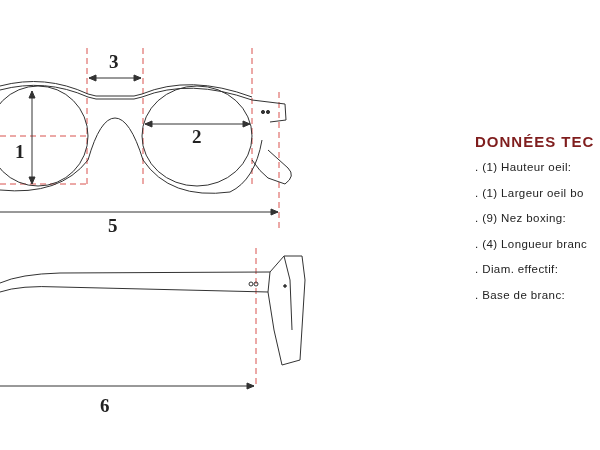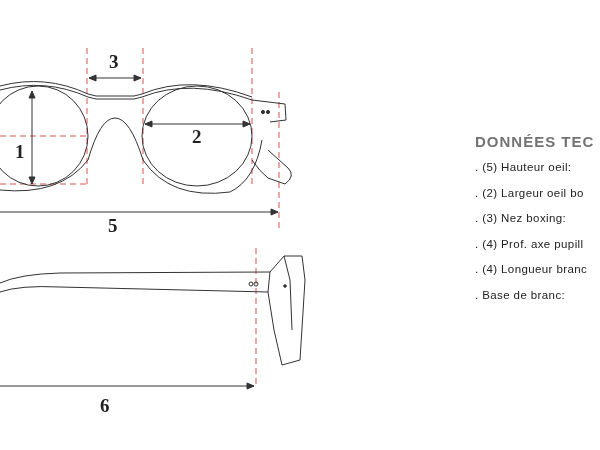--- a/index.html
+++ b/index.html
@@ -1,20 +1,20 @@
 <!DOCTYPE html>
 <html><head>
 <meta charset="utf-8">
 <style>
   html, body { margin:0; padding:0; background:#ffffff; }
   body { width:600px; height:450px; overflow:hidden; position:relative; font-family:"Liberation Sans", sans-serif; }
   #diagram { position:absolute; left:0; top:0; width:600px; height:450px; }
   .num { font-family:"Liberation Serif", serif; font-weight:bold; font-size:19px; fill:#222; }
   .panel { position:absolute; left:475px; top:133px; width:125px; white-space:nowrap; overflow:hidden; }
-  .panel-title { font-family:"Liberation Sans", sans-serif; font-weight:bold; font-size:15px; letter-spacing:1px; color:#737373; margin:0 0 10px 0; }
+  .panel-title { font-family:"Liberation Sans", sans-serif; font-weight:bold; font-size:15px; letter-spacing:1px; color:#7f1d1d; margin:0 0 10px 0; }
   .spec-row { font-size:11.5px; color:#222; letter-spacing:0.4px; height:25.5px; line-height:14px; }
 </style>
 </head>
 <body>
 
 <svg id="diagram" viewBox="0 0 600 450">
 
   <g stroke="#d9534f" stroke-width="1" stroke-dasharray="6,4" fill="none">
     <line x1="87" y1="48" x2="87" y2="188"></line>
     <line x1="143" y1="48" x2="143" y2="188"></line>
@@ -66,19 +66,19 @@
   </g>
   <g stroke="#333" stroke-width="1" fill="#333">
     <line x1="0" y1="386" x2="254" y2="386"></line>
     <polygon points="254,386 247,383 247,389"></polygon>
   </g>
   <text class="num" x="100" y="412">6</text>
 </svg>
 
 <div class="panel">
   <div class="panel-title">DONNÉES TEC</div>
-  <div class="spec-row">. (5) Hauteur oeil:</div>
-  <div class="spec-row">. (2) Largeur oeil bo</div>
-  <div class="spec-row">. (3) Nez boxing:</div>
-  <div class="spec-row">. (4) Prof. axe pupill</div>
+  <div class="spec-row">. (1) Hauteur oeil:</div>
+  <div class="spec-row">. (1) Largeur oeil bo</div>
+  <div class="spec-row">. (9) Nez boxing:</div>
   <div class="spec-row">. (4) Longueur branc</div>
+  <div class="spec-row">. Diam. effectif:</div>
   <div class="spec-row">. Base de branc:</div>
 </div>
 
 </body></html>

